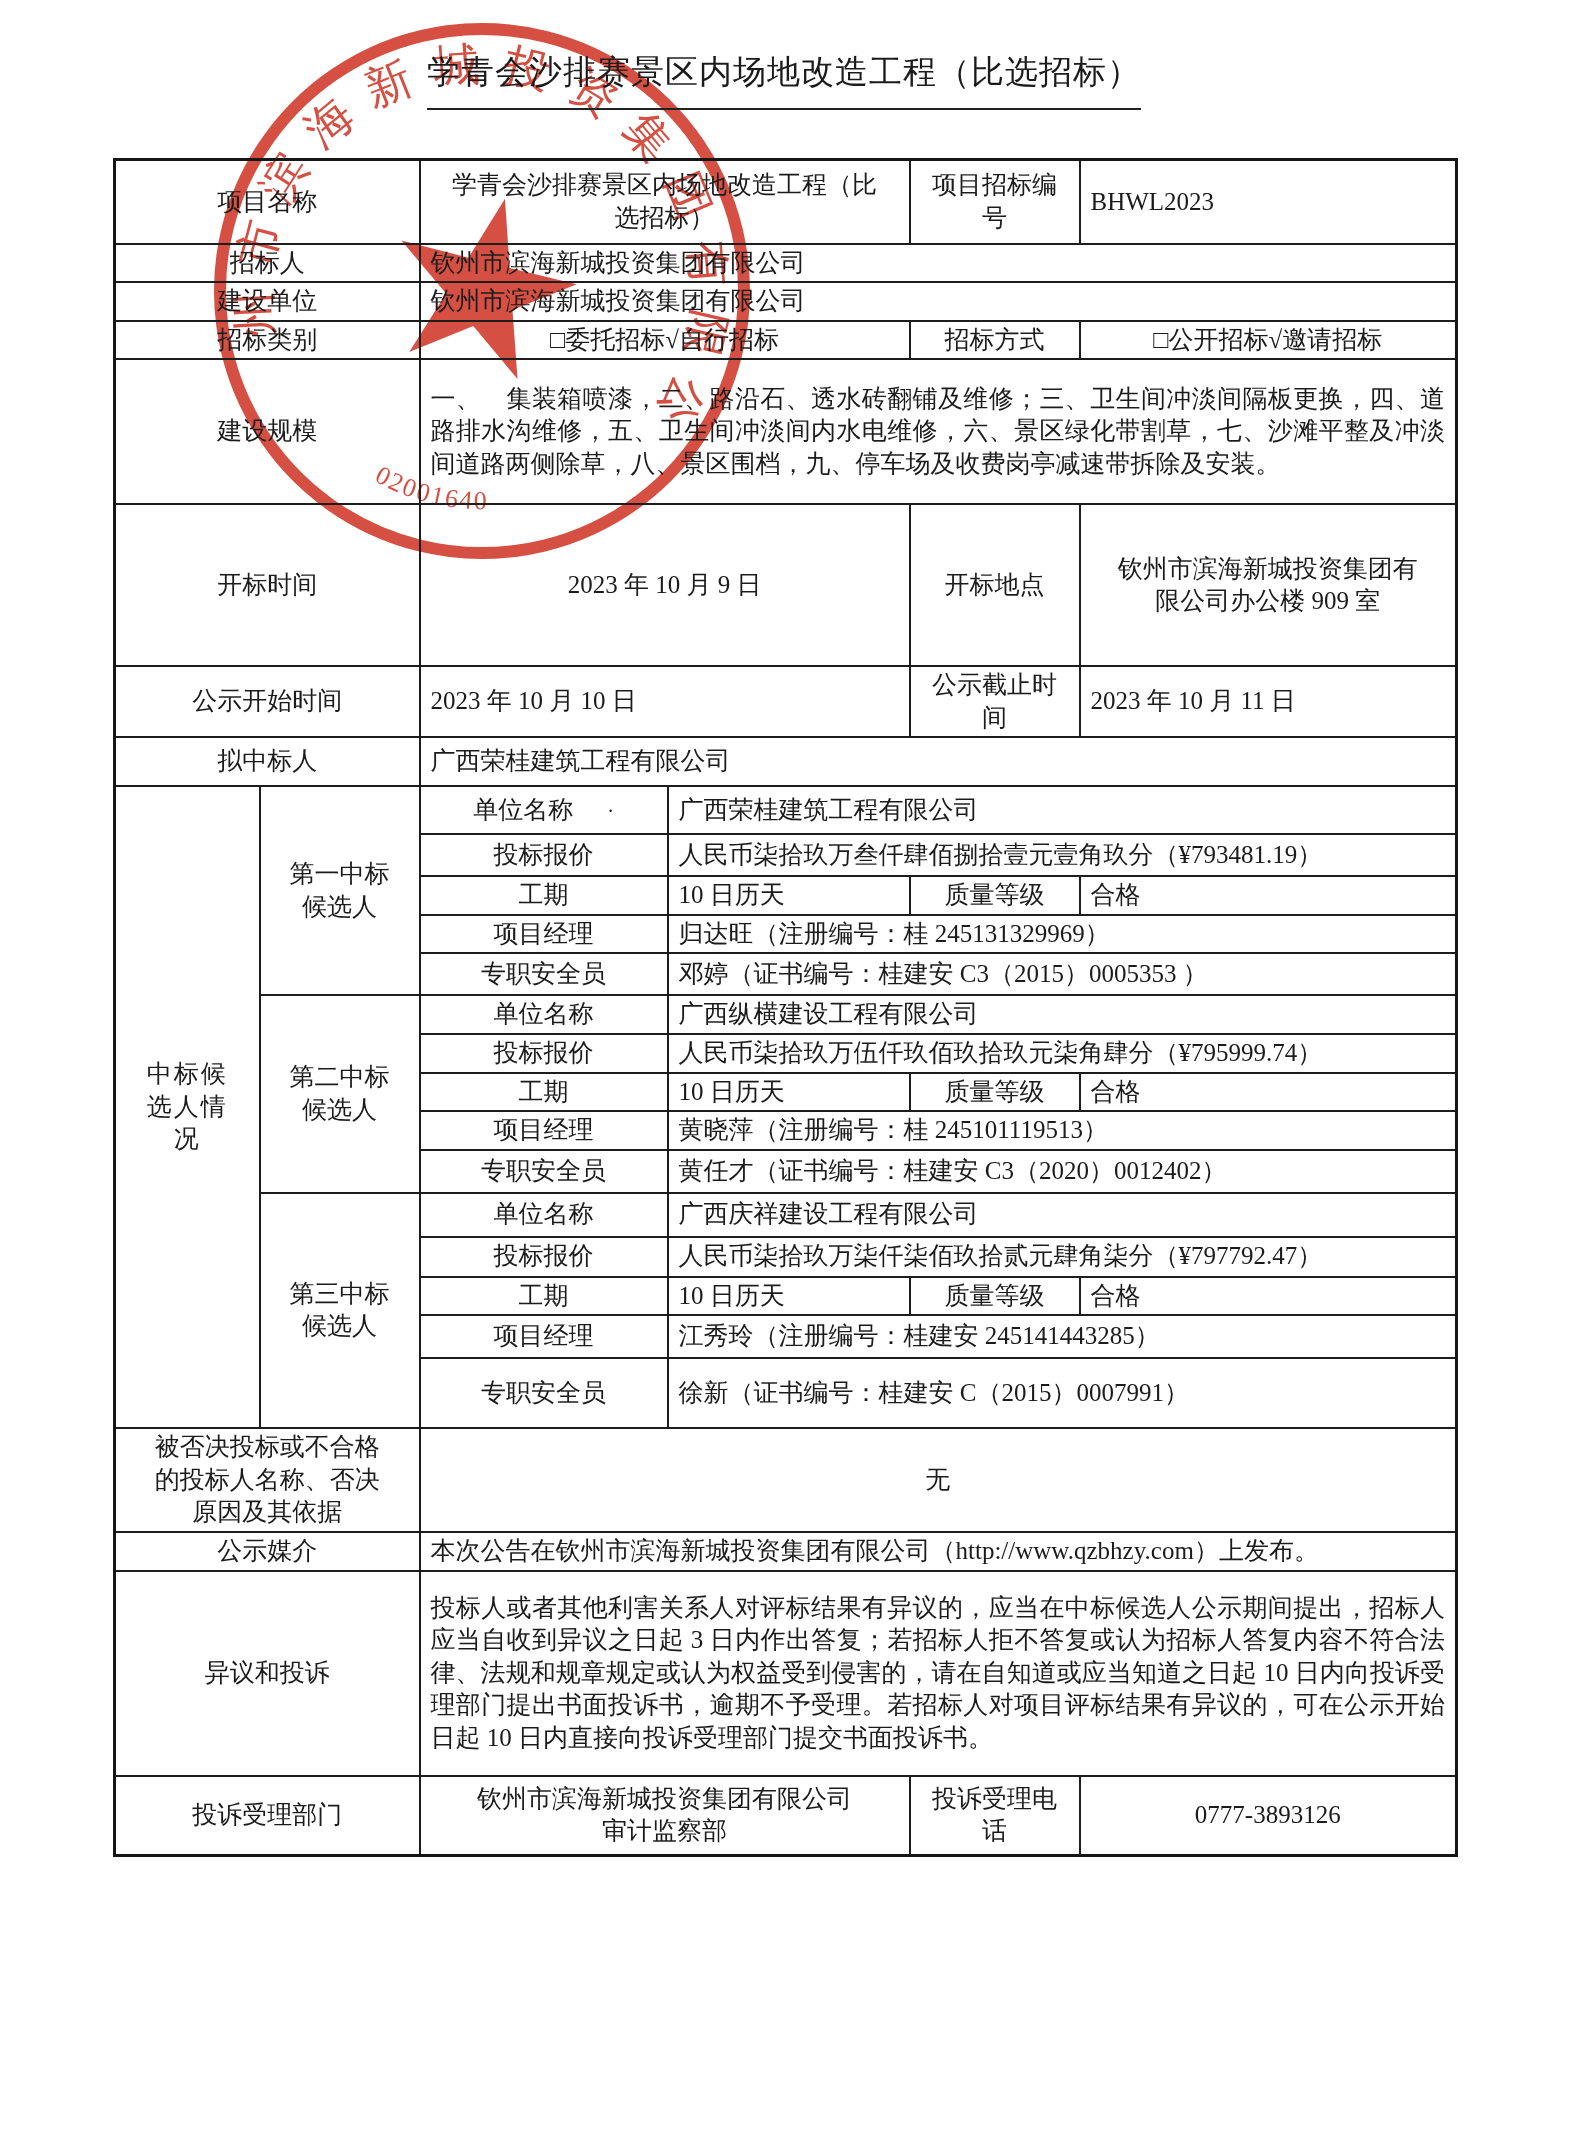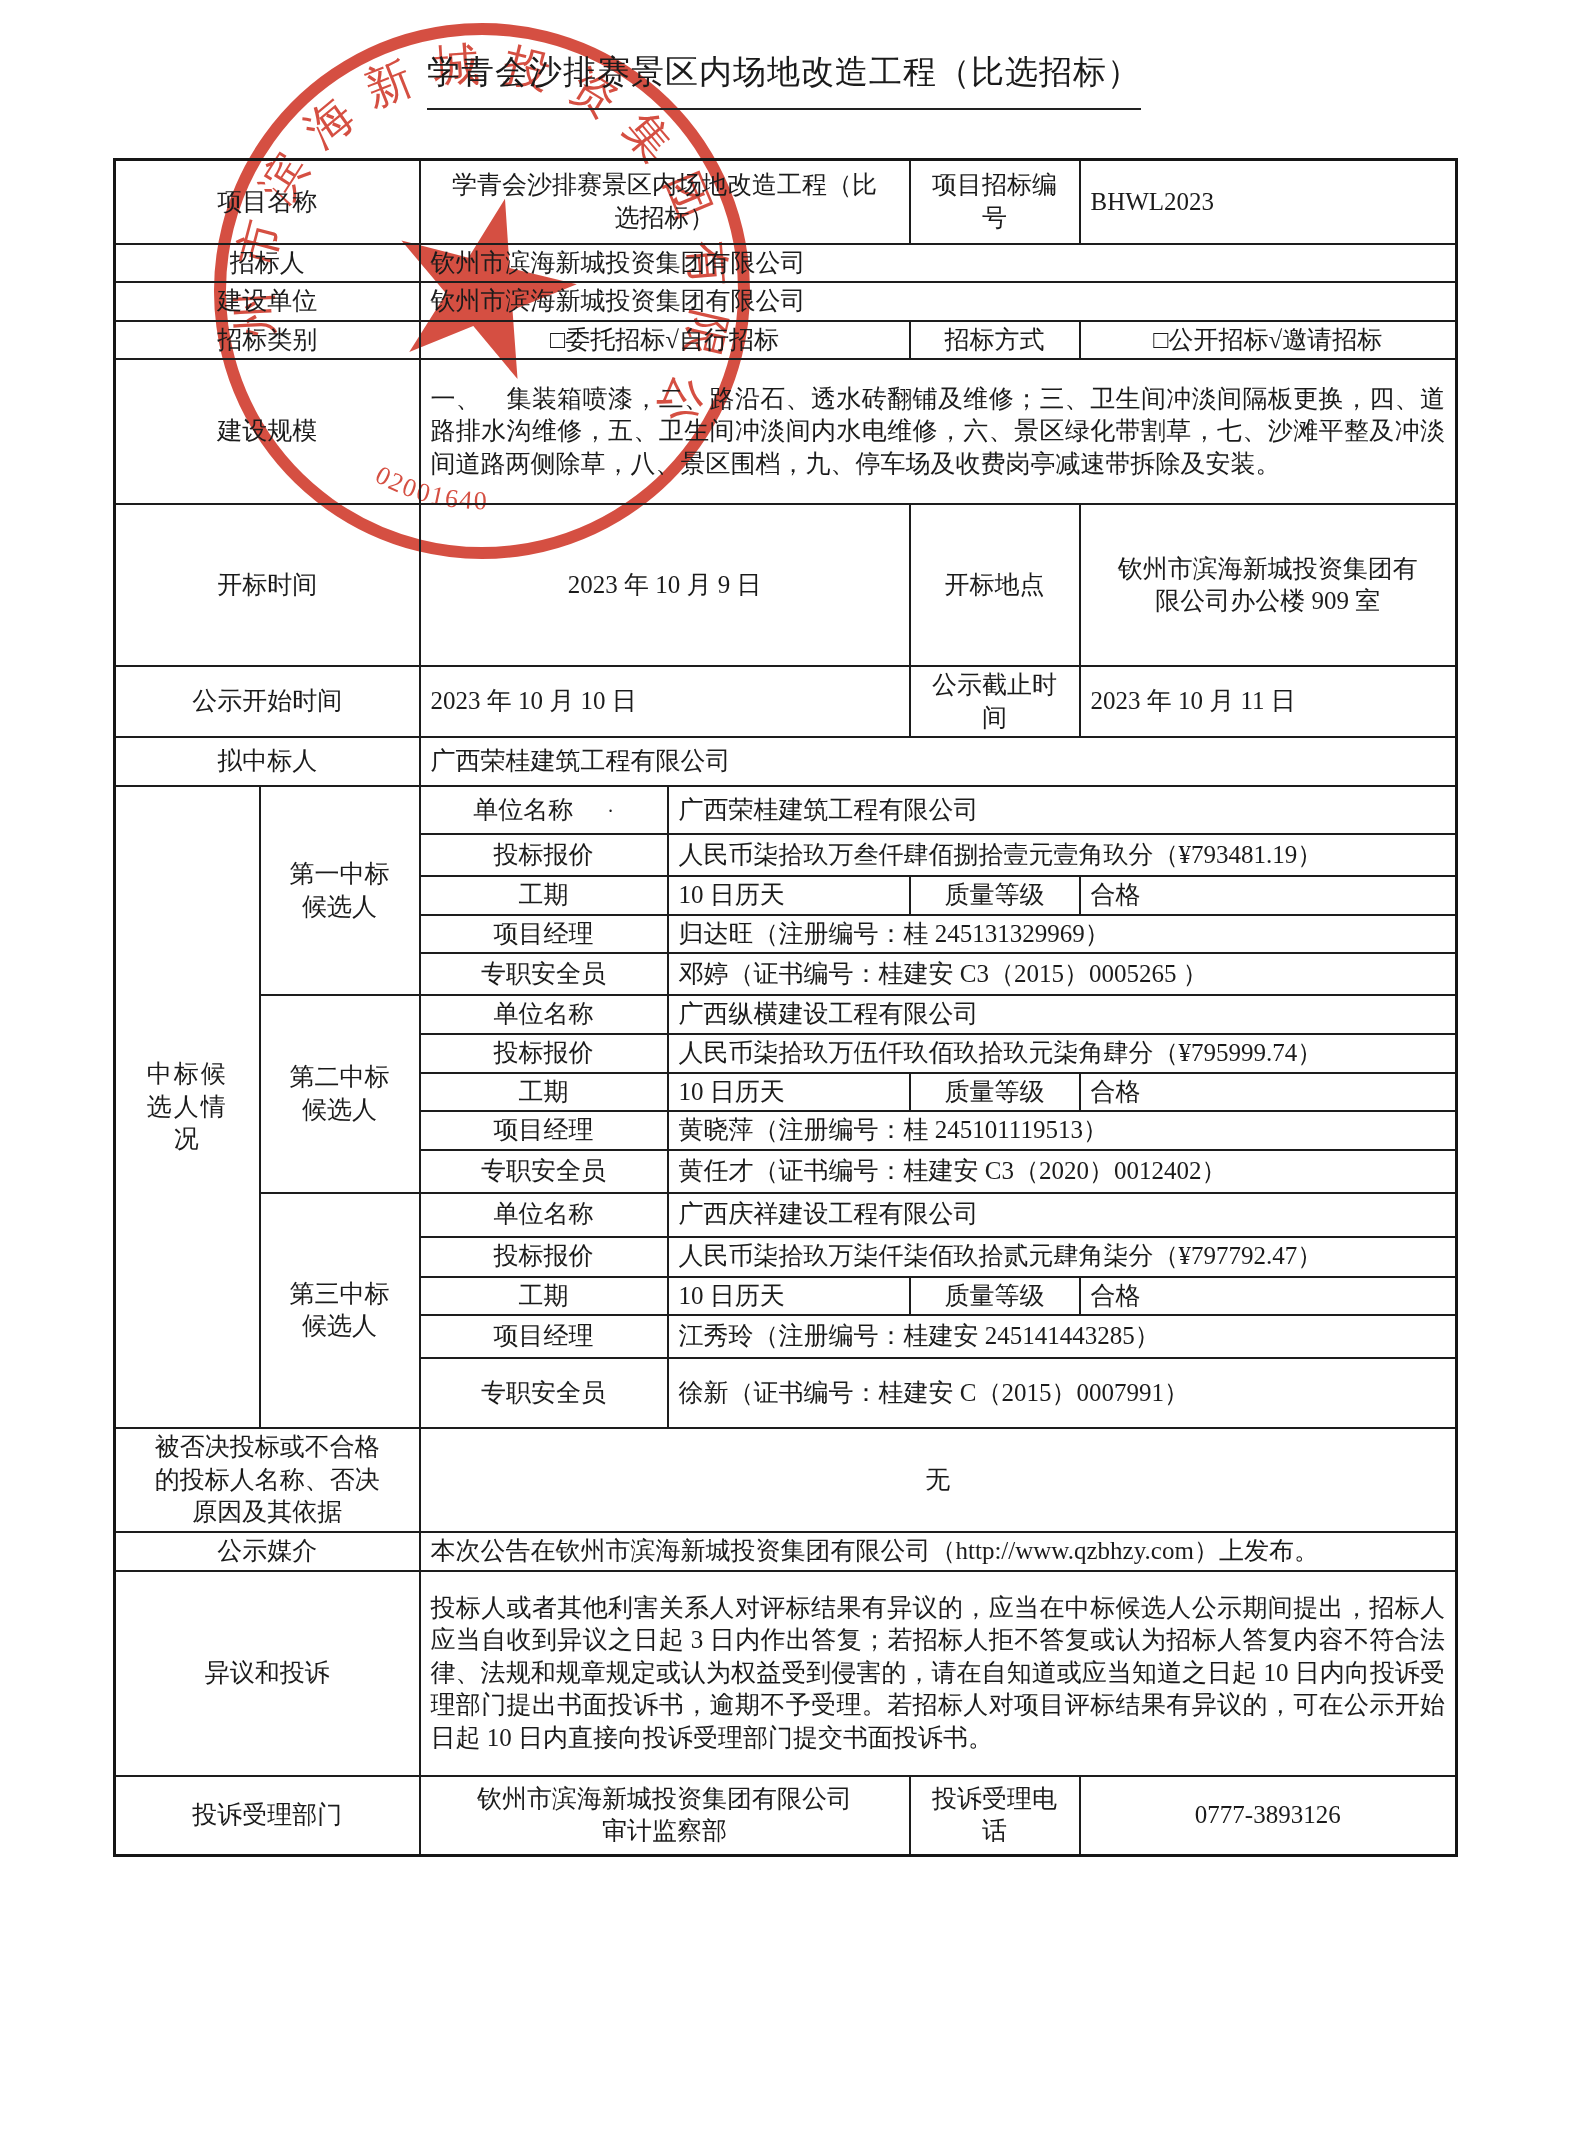--- a/index.html
+++ b/index.html
@@ -163,21 +163,21 @@
       <td class="val">10 日历天</td>
       <td class="lab">质量等级</td>
       <td class="val">合格</td>
     </tr>
     <tr style="height:38px">
       <td class="lab">项目经理</td>
       <td colspan="3" class="val">归达旺（注册编号：桂 245131329969）</td>
     </tr>
     <tr style="height:42px">
       <td class="lab">专职安全员</td>
-      <td colspan="3" class="val">邓婷（证书编号：桂建安 C3（2015）0005265 ）</td>
+      <td colspan="3" class="val">邓婷（证书编号：桂建安 C3（2015）0005353 ）</td>
     </tr>
 
     <tr style="height:39px">
       <td rowspan="5" class="rank">第二中标
 候选人</td>
       <td class="lab">单位名称</td>
       <td colspan="3" class="val">广西纵横建设工程有限公司</td>
     </tr>
     <tr style="height:38px">
       <td class="lab">投标报价</td>

